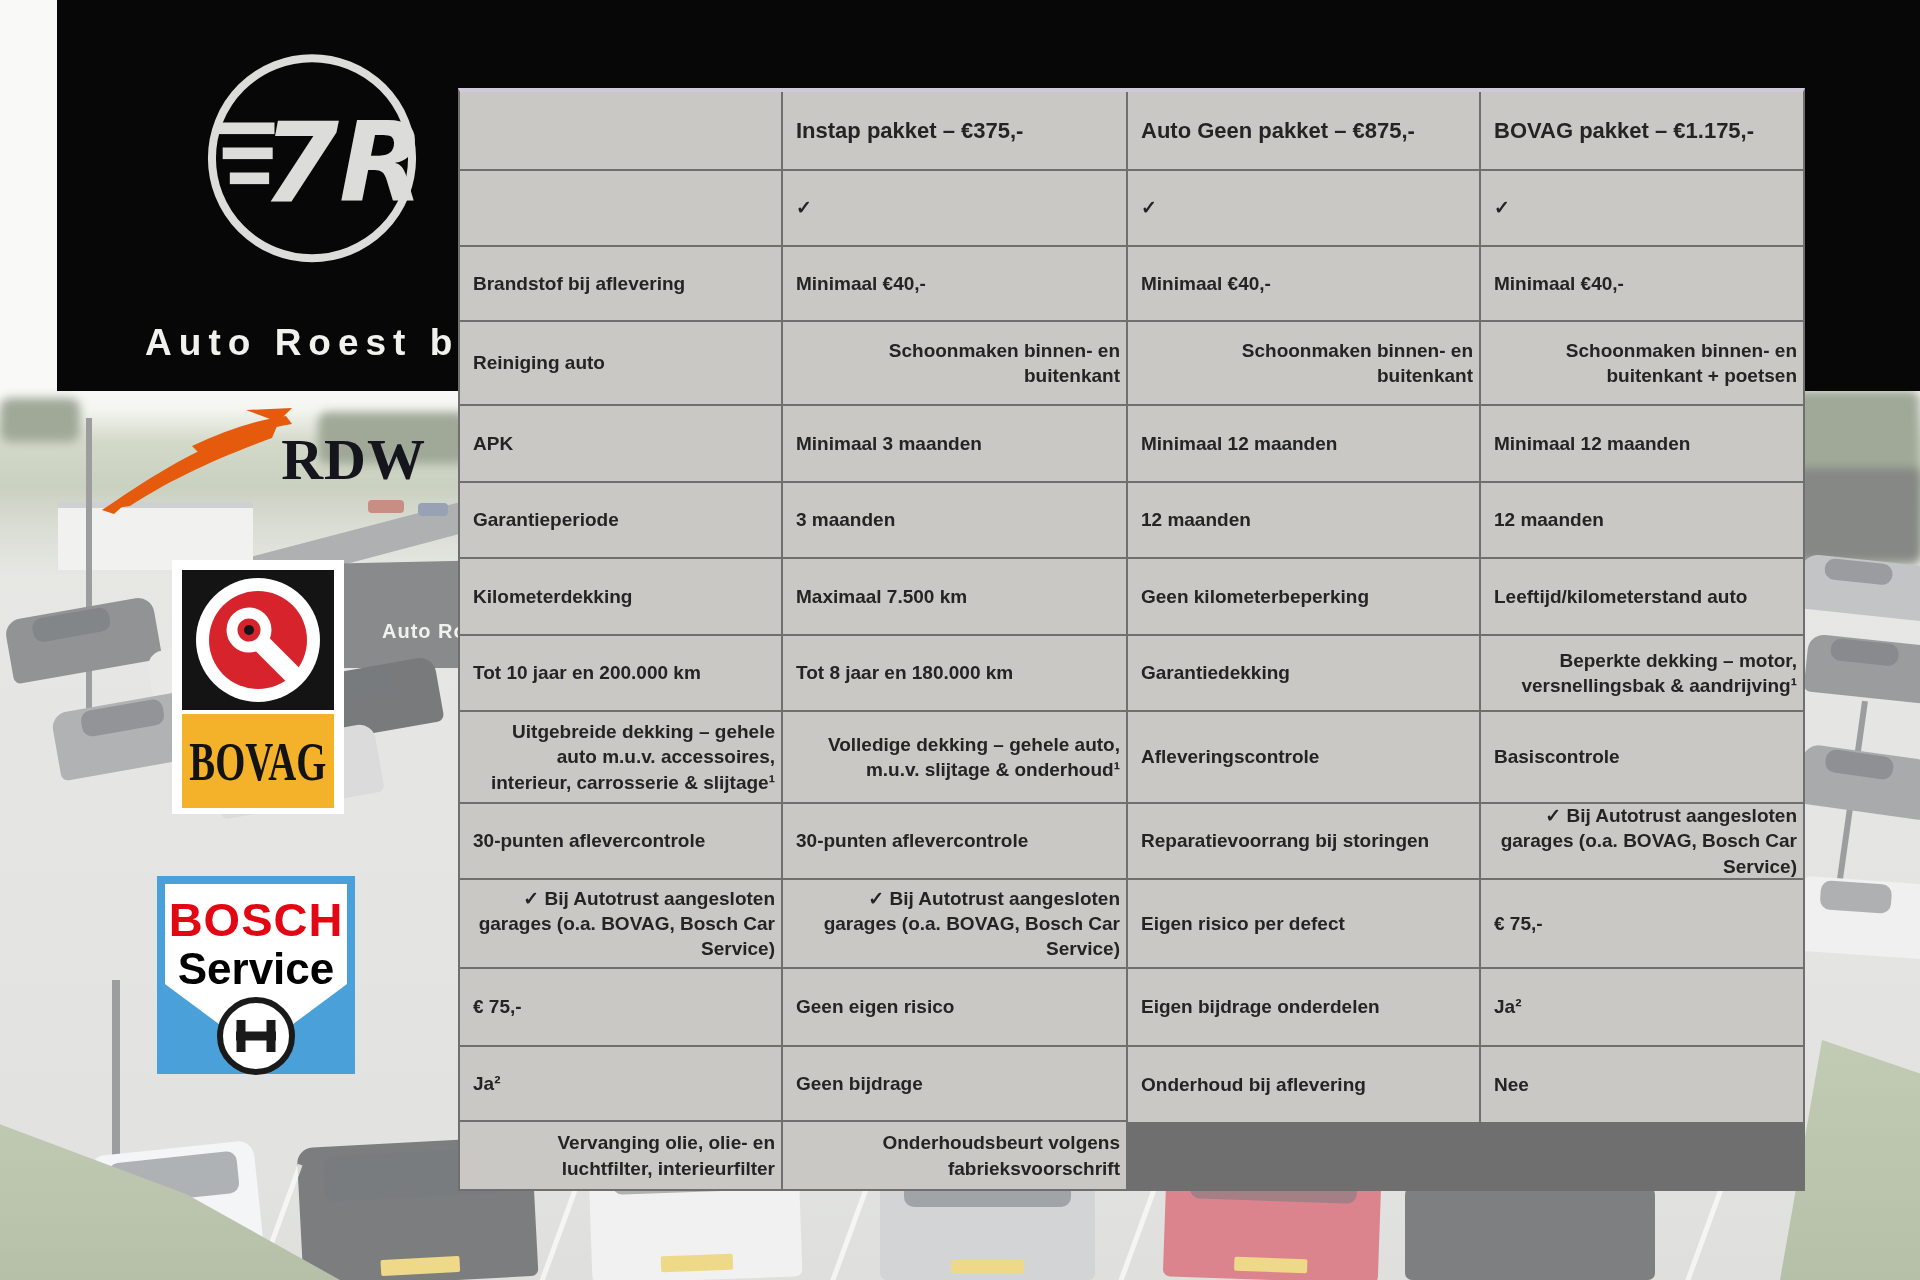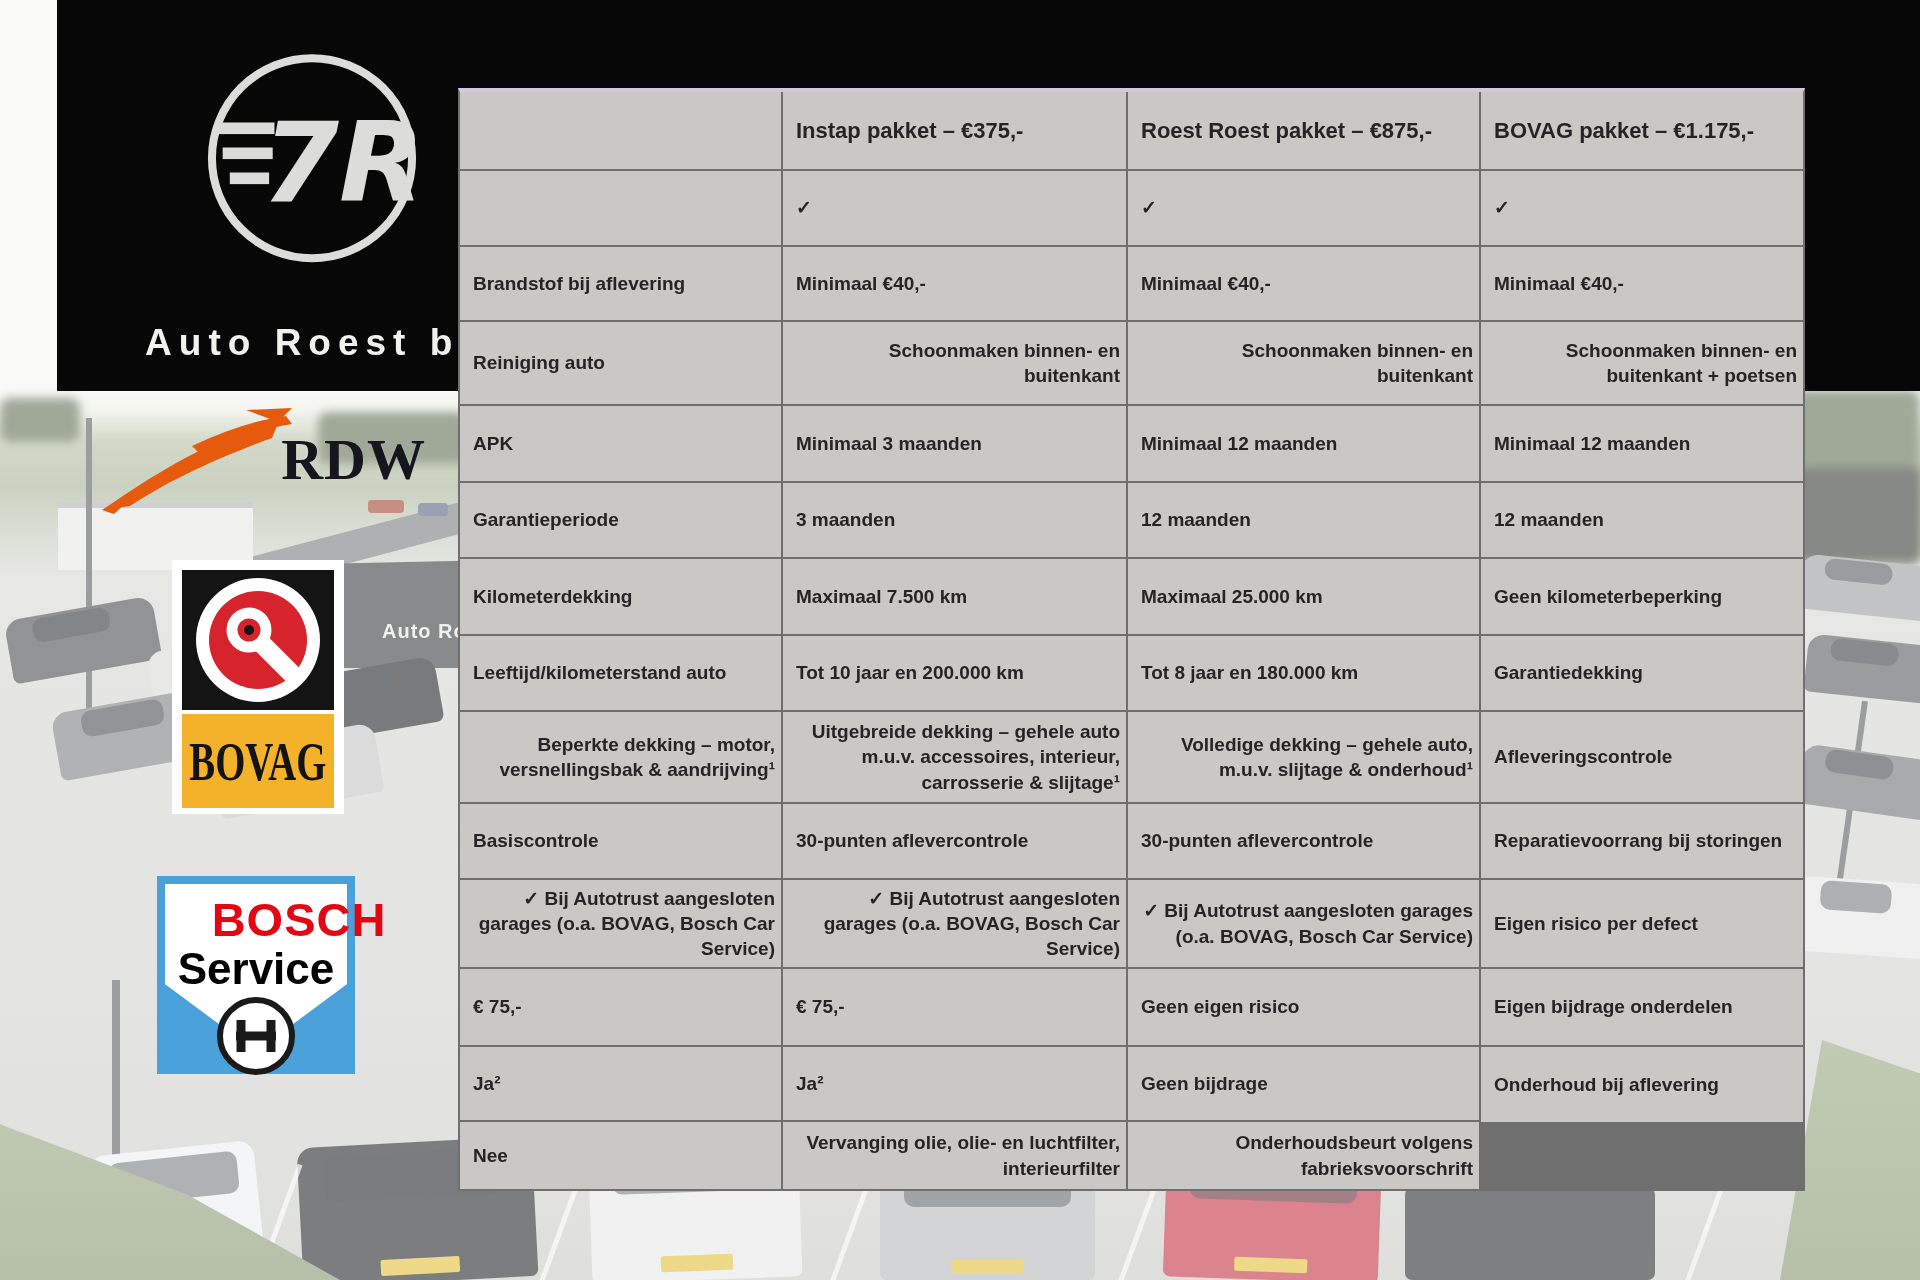--- a/index.html
+++ b/index.html
@@ -49,21 +49,21 @@
     padding:10px;box-sizing:border-box;font-family:Liberation Serif, serif;}
   .bovag .top{position:relative;width:152px;height:140px;}
   .bovag .bottom{width:152px;height:94px;background:#f3b229;display:flex;
     align-items:center;justify-content:center;}
   .bovag .word{font-size:44px;font-weight:bold;color:#131313;letter-spacing:0;
     transform:scaleX(.88) scaleY(1.25);}
   .bosch{position:absolute;left:157px;top:876px;width:198px;height:198px;background:#4aa1d9;}
   .bosch .shield{position:absolute;left:4%;top:4%;width:92%;height:92%;background:#ffffff;
     clip-path:polygon(0% 0%,100% 0%,100% 55%,50% 92%,0% 55%);}
   .bosch .t1{position:absolute;left:0;top:16px;width:100%;text-align:center;
-    color:#e30613;font-size:47px;font-weight:bold;letter-spacing:1px;margin-left:43px;}
+    color:#e30613;font-size:47px;font-weight:bold;letter-spacing:1px;}
   .bosch .t2{position:absolute;left:0;top:68px;width:100%;text-align:center;
     color:#000000;font-size:44px;font-weight:bold;}
   .bosch svg{position:absolute;left:50%;top:118px;transform:translateX(-50%);}
 
   
   .pkg-table{position:absolute;left:458px;top:88px;display:grid;
     grid-template-columns:323px 345px 353px 322px;
     grid-template-rows:79px 76px 75px 84px 77px 76px 77px 76px 92px 76px 89px 78px 75px 67px;
     border:2px solid #6f6f6f;border-top:4px solid #cfc9da;background:#6f6f6f;text-align:right;}
   .tcell{background:#c9c8c5;border-right:2px solid #6f6f6f;border-bottom:2px solid #6f6f6f;
@@ -204,21 +204,21 @@
       <circle cx="42" cy="42" r="36" fill="#ffffff" stroke="#1a1a1a" stroke-width="6"></circle>
       <line x1="27" y1="26" x2="27" y2="58" stroke="#1a1a1a" stroke-width="9"></line>
       <line x1="57" y1="26" x2="57" y2="58" stroke="#1a1a1a" stroke-width="9"></line>
       <line x1="22" y1="42" x2="62" y2="42" stroke="#1a1a1a" stroke-width="9"></line>
     </svg>
   </div>
 
   <div class="pkg-table">
     <div class="tcell thead"></div>
     <div class="tcell thead">Instap pakket – €375,-</div>
-    <div class="tcell thead">Roest Roest pakket – €875,-</div>
+    <div class="tcell thead">Auto Geen pakket – €875,-</div>
     <div class="tcell thead">BOVAG pakket – €1.175,-</div>
 
     <div class="tcell"></div>
     <div class="tcell">✓</div>
     <div class="tcell">✓</div>
     <div class="tcell">✓</div>
 
     <div class="tcell">Brandstof bij aflevering</div>
     <div class="tcell">Minimaal €40,-</div>
     <div class="tcell">Minimaal €40,-</div>
@@ -234,21 +234,20 @@
     <div class="tcell">Minimaal 12 maanden</div>
     <div class="tcell">Minimaal 12 maanden</div>
 
     <div class="tcell">Garantieperiode</div>
     <div class="tcell">3 maanden</div>
     <div class="tcell">12 maanden</div>
     <div class="tcell">12 maanden</div>
 
     <div class="tcell">Kilometerdekking</div>
     <div class="tcell">Maximaal 7.500 km</div>
-    <div class="tcell">Maximaal 25.000 km</div>
     <div class="tcell">Geen kilometerbeperking</div>
 
     <div class="tcell">Leeftijd/kilometerstand auto</div>
     <div class="tcell">Tot 10 jaar en 200.000 km</div>
     <div class="tcell">Tot 8 jaar en 180.000 km</div>
 
     <div class="tcell">Garantiedekking</div>
     <div class="tcell">Beperkte dekking – motor, versnellingsbak &amp; aandrijving¹</div>
     <div class="tcell">Uitgebreide dekking – gehele auto m.u.v. accessoires, interieur, carrosserie &amp; slijtage¹</div>
     <div class="tcell">Volledige dekking – gehele auto, m.u.v. slijtage &amp; onderhoud¹</div>

